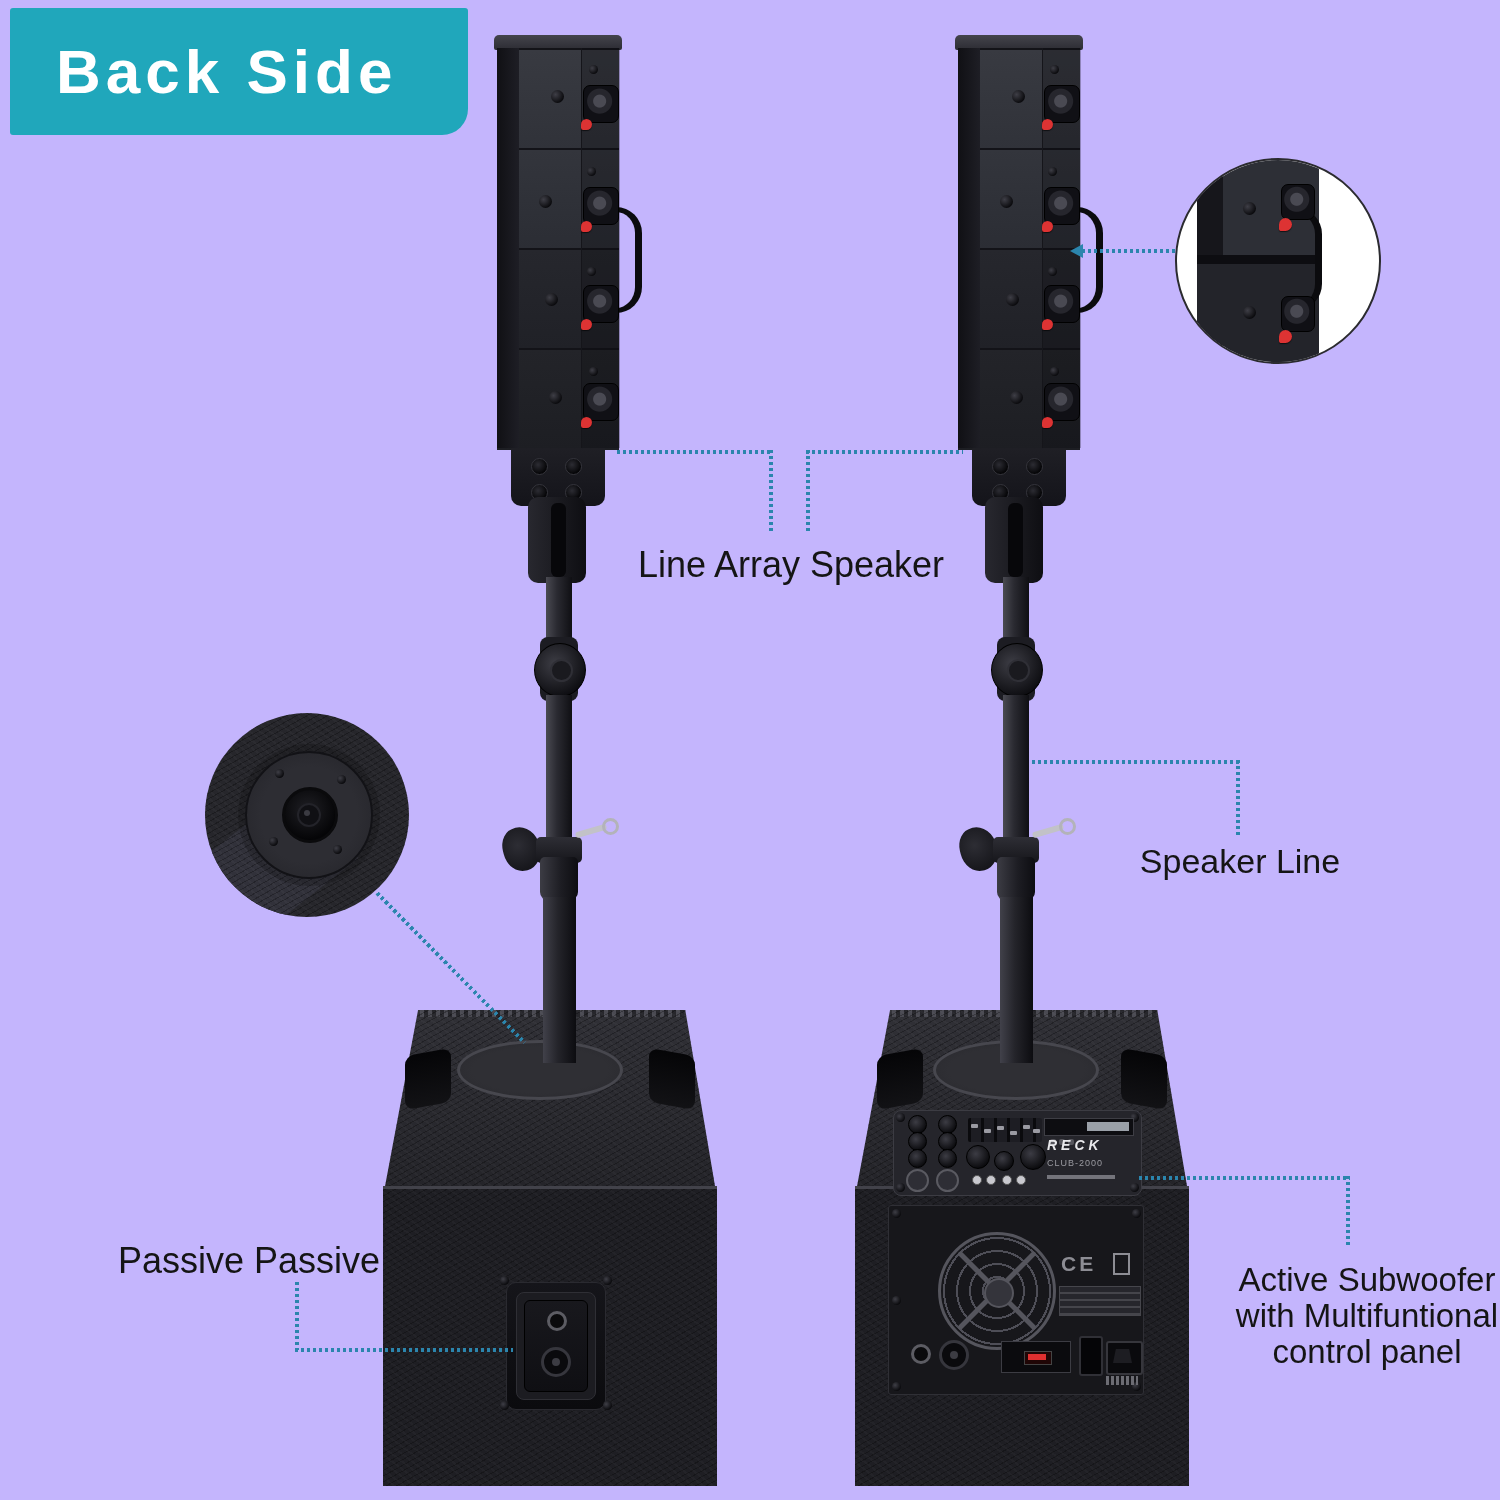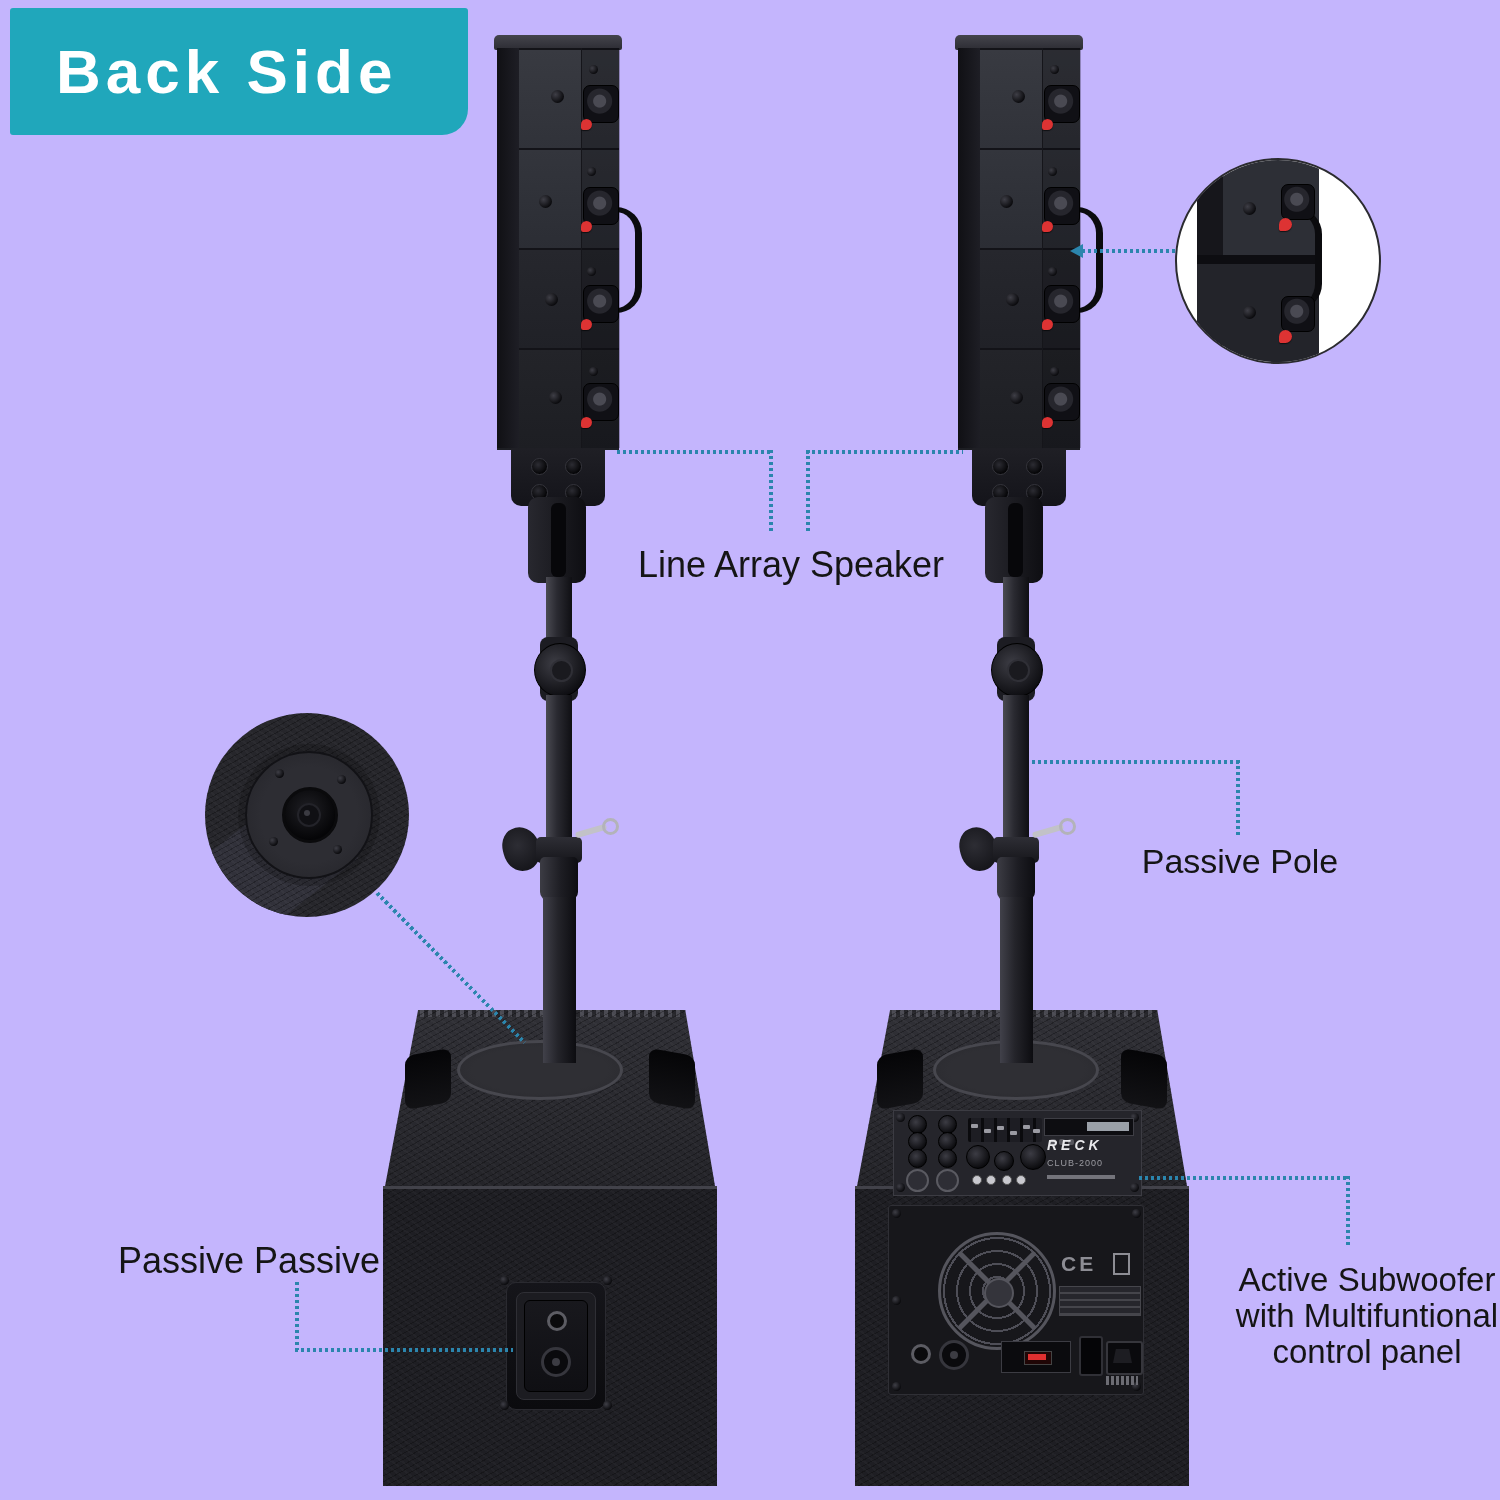--- a/index.html
+++ b/index.html
@@ -87,21 +87,21 @@
   .plate-outer{position:absolute;left:123px;top:277px;width:98px;height:126px;border:1px solid #2a2a30;border-radius:10px;
                background:linear-gradient(180deg,#15151a,#0b0b0e);}
   .plate-dish{position:absolute;left:9px;top:9px;width:78px;height:106px;background:#1c1c21;border-radius:8px;border:1px solid #2f2f35;}
   .plate-inner{position:absolute;left:7px;top:7px;width:62px;height:90px;border-radius:6px;border:1px solid #000;
                background:linear-gradient(180deg,#18181d,#0f0f13);}
   .jack-sm{position:absolute;width:14px;height:14px;border-radius:50%;background:#0a0a0c;border:3px solid #5c5c63;}
   .spk-big{position:absolute;width:24px;height:24px;border-radius:50%;background:#0a0a0d;border:3px solid #36363d;}
   .spk-big i{position:absolute;left:8px;top:8px;width:8px;height:8px;border-radius:50%;background:#3c3c43;}
 
   
-  .mixer{position:absolute;left:38px;top:105px;width:247px;height:84px;background:#25252b;border:1px solid #3c3c43;border-radius:0;}
+  .mixer{position:absolute;left:38px;top:105px;width:247px;height:84px;background:#25252b;border:1px solid #3c3c43;border-radius:8px;}
   .knob{position:absolute;border-radius:50%;background:radial-gradient(circle at 40% 36%,#3c3c44,#0a0a0d 75%);border:1px solid #000;}
   .xlr{position:absolute;width:19px;height:19px;border-radius:50%;background:#2e2e35;border:2px solid #5a5a61;}
   .slider-bank{position:absolute;left:74px;top:7px;width:74px;height:24px;background:#17171c;border-radius:2px;
                background-image:repeating-linear-gradient(90deg,#0a0a0d 0 3px,#1d1d23 3px 13px);}
   .slider-cap{position:absolute;width:7px;height:4px;background:#9a9aa2;border-radius:1px;}
   .mini-jack{position:absolute;width:8px;height:8px;border-radius:50%;background:#c9c9cf;border:1px solid #555;}
   .display{position:absolute;left:150px;top:7px;width:88px;height:16px;background:#0d0d11;border:1px solid #3e3e45;}
   .display i{position:absolute;right:4px;top:3px;width:42px;height:9px;background:#9aa0a8;}
   .btn-dot{position:absolute;width:6px;height:6px;border-radius:2px;background:#55555c;}
   .brand{position:absolute;left:153px;top:26px;color:#e9e9ec;font-weight:bold;font-style:italic;
@@ -406,21 +406,21 @@
   <div class="abs dot-v" style="left:1346px;top:1176px;height:72px;"></div>
 
   <div class="abs arrow-l" style="left:1070px;top:244px;"></div>
   <div class="abs dot-h" style="left:1082px;top:249px;width:94px;"></div>
 
   <div class="abs dot-diag" style="left:377px;top:891px;width:210px;transform:rotate(45.4deg);"></div>
 
   <div class="abs label" style="left:621px;top:544px;width:340px;font-size:36px;">Line Array Speaker</div>
 
   <div class="abs label" style="left:1070px;top:842px;width:340px;font-size:34px;line-height:39px;">
-    <div>Passive Pole</div>
+    <div>Speaker Line</div>
   </div>
 
   <div class="abs label" style="left:79px;top:1240px;width:340px;font-size:36px;">Passive Passive</div>
 
   <div class="abs label" style="left:1197px;top:1262px;width:340px;font-size:33px;line-height:36px;">
     <div>Active Subwoofer</div>
     <div>with Multifuntional</div>
     <div>control panel</div>
   </div>
 

